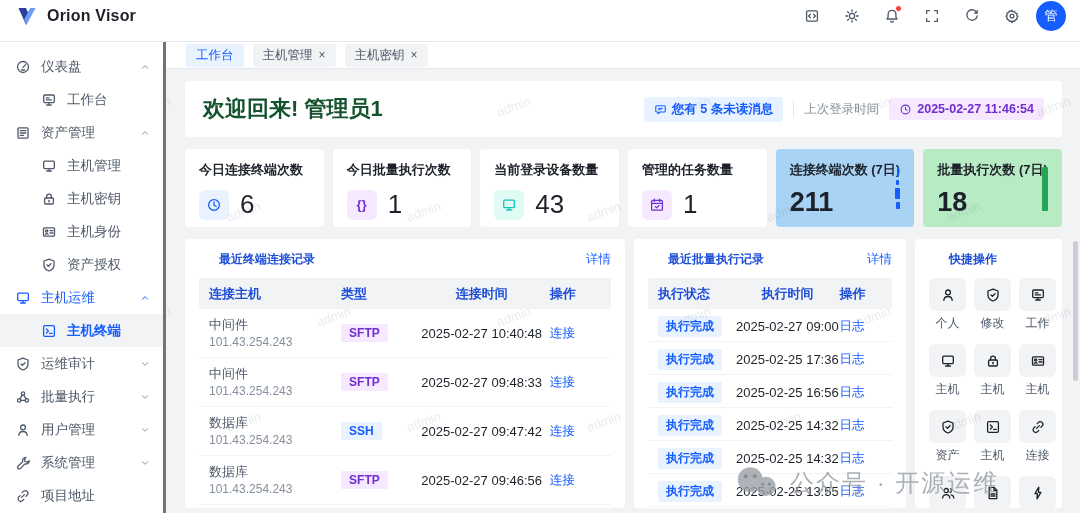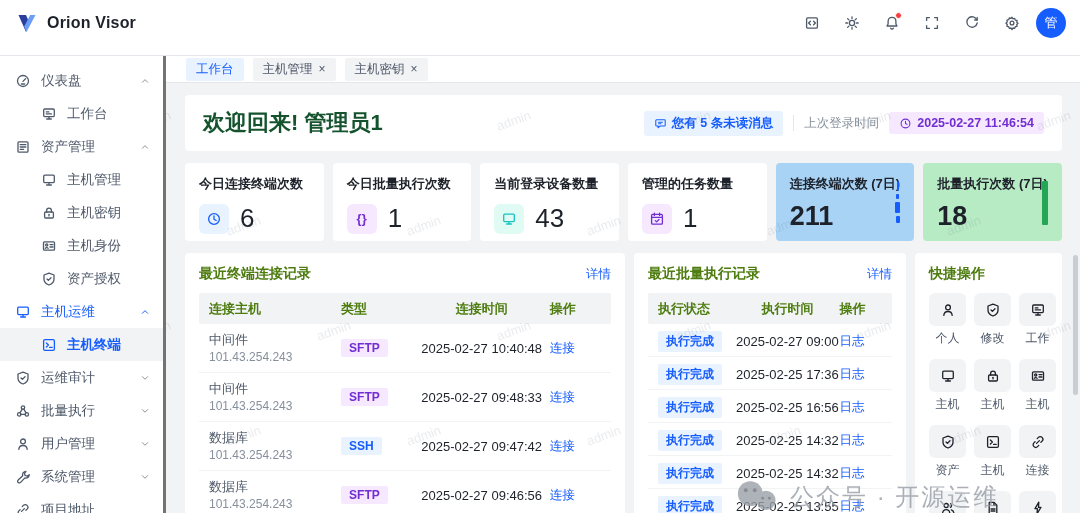--- a/index.html
+++ b/index.html
@@ -2,21 +2,21 @@
 <html><head>
 <meta charset="utf-8">
 <style>
   * { margin:0; padding:0; box-sizing:border-box; }
   html,body { width:1080px; height:513px; overflow:hidden; }
   body { font-family:"Liberation Sans", sans-serif; background:#fff; color:#1d2129; font-size:13px; }
   svg.ic { fill:none; stroke:currentColor; stroke-width:1.3; stroke-linecap:round; stroke-linejoin:round; width:16px; height:16px; flex:0 0 auto; }
   svg.ic.sm { width:13px; height:13px; }
 
   
-  .topbar { height:56px; display:flex; align-items:center; justify-content:space-between; padding:0 14px 10px 16px; border-bottom:1px solid #e5e6eb; background:#fff; position:relative; z-index:30; }
+  .topbar { height:42px; display:flex; align-items:center; justify-content:space-between; padding:0 14px 10px 16px; border-bottom:1px solid #e5e6eb; background:#fff; position:relative; z-index:30; }
   .brand { display:flex; align-items:center; gap:9px; }
   .brand-name { font-size:16px; font-weight:bold; color:#1d2129; letter-spacing:.2px; }
   .top-actions { display:flex; align-items:center; gap:8px; }
   .tbtn { width:32px; height:32px; border-radius:50%; display:flex; align-items:center; justify-content:center; color:#4e5969; cursor:pointer; position:relative; background:#fff; }
   .tbtn .dot { position:absolute; top:5px; right:6px; width:7px; height:7px; border-radius:50%; background:#f53f3f; border:1px solid #fff; }
   .avatar { width:30px; height:30px; border-radius:50%; background:#165dff; color:#fff; display:flex; align-items:center; justify-content:center; font-size:13px; cursor:pointer; }
 
   
   .layout { display:flex; height:471px; }
   .sidebar { width:166px; background:#fff; border-right:3px solid #737373; padding-top:8px; flex:0 0 auto; }
@@ -60,27 +60,27 @@
   .stat-card.hl-blue { background:#a8d3f5; }
   .stat-card.hl-green { background:#b7ebc4; }
   .stat-card.hl-blue .stat-value, .stat-card.hl-green .stat-value { font-size:27px; font-weight:bold; margin-top:8px; }
   .spark { position:absolute; right:14px; top:18px; height:52px; display:flex; flex-direction:column; align-items:center; justify-content:flex-start; gap:3px; }
   .spark i { display:block; background:#165dff; border-radius:1px; }
   .spark.green i { background:#23a757; }
 
   .row3 { display:grid; grid-template-columns:440px 272px 1fr; gap:9px; margin-top:12px; }
   .panel { background:#fff; border-radius:4px; padding:12px 14px; height:269px; overflow:hidden; }
   .panel-head { display:flex; align-items:center; justify-content:space-between; margin-bottom:10px; }
-  .panel-title { font-size:14px; font-weight:bold; color:#4d7c0f; }
+  .panel-title { font-size:12px; font-weight:bold; color:#1d4ed8;margin-left:20px; }
   .link { font-size:12.5px; color:#165dff; cursor:pointer; }
 
   .tbl-head, .tbl-row { display:grid; align-items:center; }
   .tbl1 .tbl-head, .tbl1 .tbl-row { grid-template-columns:1.55fr .85fr 1.6fr .6fr; }
   .tbl2 .tbl-head, .tbl2 .tbl-row { grid-template-columns:1fr 1.35fr .55fr; }
-  .tbl-head { background:#f2f3f5; border-radius:2px; height:31px; font-size:13px; font-weight:bold; color:#4d7c0f; padding:0 10px; }
+  .tbl-head { background:#f2f3f5; border-radius:2px; height:31px; font-size:13px; font-weight:bold; color:#1d4ed8; padding:0 10px; }
   .tbl-row { border-bottom:1px solid #f2f3f5; padding:7px 10px; font-size:13px; color:#1d2129; }
   .tbl1 .tbl-row { height:49px; }
   .tbl2 .tbl-row { height:33px; }
   .c-center { text-align:center; }
   .host-name { color:#4e5969; font-size:13px; line-height:1.35; }
   .host-ip { color:#86909c; font-size:12px; line-height:1.35; }
   .badge { display:inline-block; font-size:12px; font-weight:bold; border-radius:2px; padding:2px 8px; }
   .badge.sftp { background:#f5e8ff; color:#722ed1; }
   .badge.ssh { background:#e8f3ff; color:#165dff; }
   .badge.done { background:#e8f3ff; color:#165dff; }

